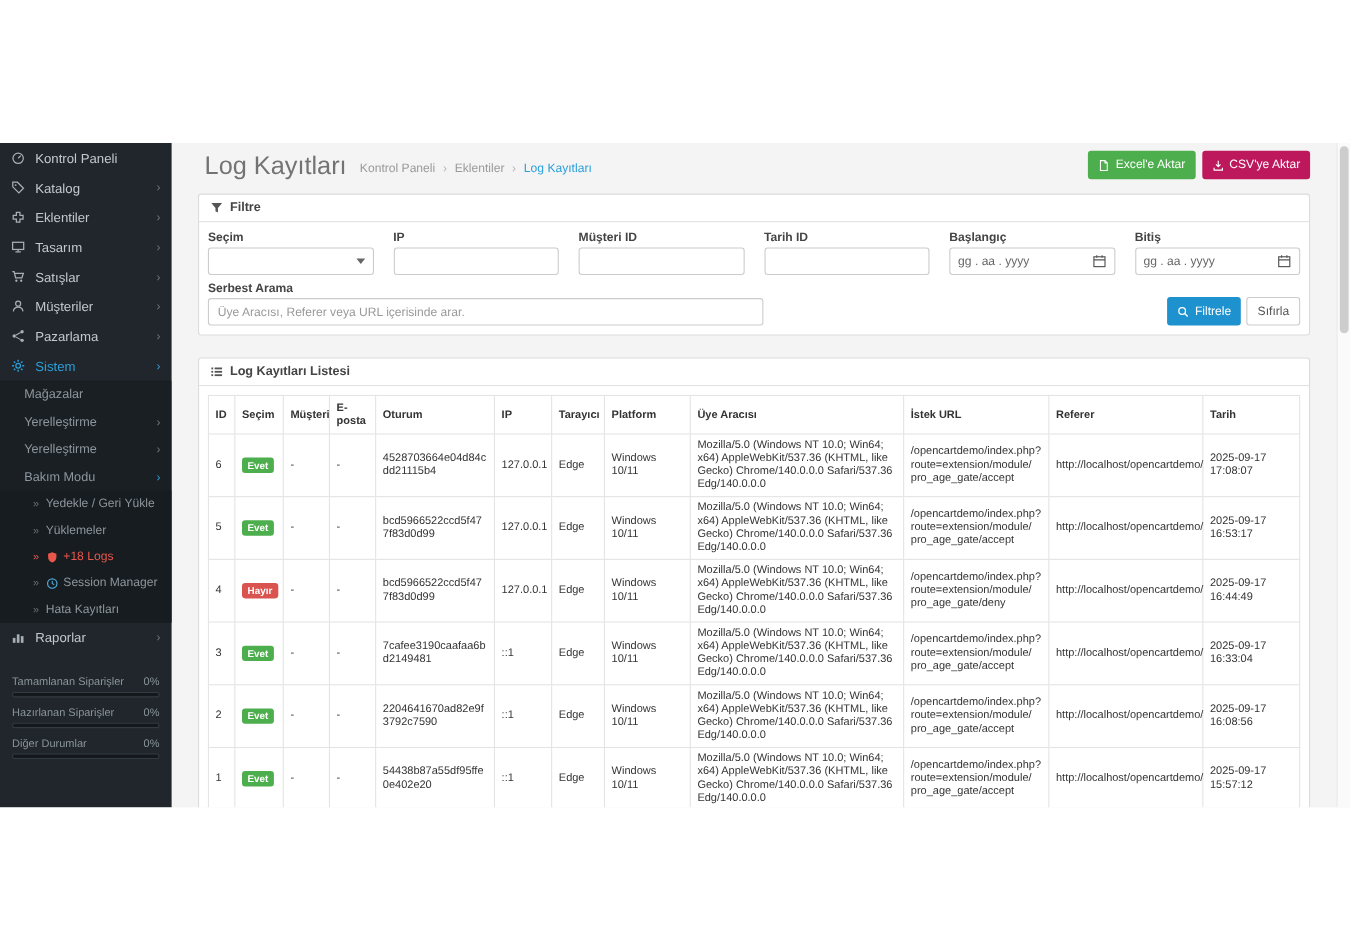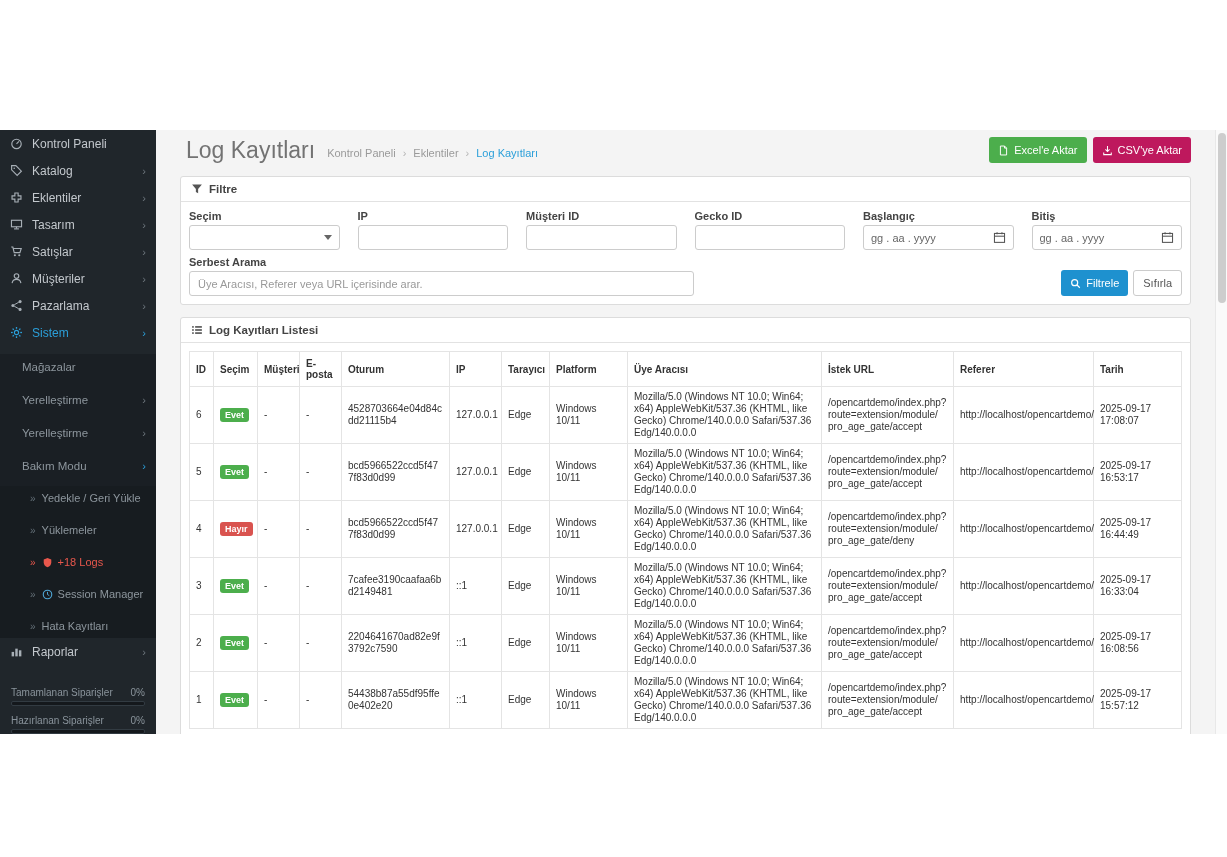--- a/index.html
+++ b/index.html
@@ -10,21 +10,21 @@
 
   
   .sidebar { width:156px; flex-shrink:0; background:#20262b; overflow:hidden; }
   .mi { display:flex; align-items:center; height:27px; padding:0 10px; font-size:12px; color:#c3c8cd; cursor:pointer; white-space:nowrap; }
   .mi .ic { width:15px; margin-right:7px; display:flex; align-items:center; color:#a7afb6; flex-shrink:0; }
   .mi .chev { margin-left:auto; color:#6d767d; font-size:11px; }
   .mi.active { color:#2b9fd9; }
   .mi.active .ic { color:#2b9fd9; }
   .mi.active .chev { color:#2b9fd9; }
   .submenu { background:#1a1f24; }
-  .submenu .mi { height:25px; padding-left:22px; font-size:11.5px; color:#8d969d;margin-top:8px; }
+  .submenu .mi { height:25px; padding-left:22px; font-size:11.5px; color:#8d969d; }
   .subsub { background:#171c20; }
   .subsub .mi { height:24px; padding-left:30px; font-size:11px; color:#8d969d; }
   .pre { margin-right:6px; color:#647078; font-size:10px; }
   .mi .inline-ic { display:flex; margin-right:5px; }
   .mi.danger { color:#e8574c; }
   .mi.danger .pre { color:#e8574c; }
   .icon-blue { color:#4fa8d8; }
   .icon-red { color:#e8574c; }
   .svg13 { width:13px; height:13px; display:block; }
 
@@ -44,21 +44,21 @@
   .header-actions { margin-left:auto; display:flex; gap:6px;align-items:flex-end; }
   .btn { display:inline-flex; align-items:center; gap:5px; border:none; border-radius:3px; font-size:11px; padding:0 9px; height:26px; color:#fff; cursor:pointer; font-family:inherit; }
   .btn-success { background:#4cae4c; }
   .btn-info { background:#be185d; }
   .btn-primary { background:#1e91cf; }
   .btn-default { background:#fff; color:#555; border:1px solid #ccc; }
 
   .panel { background:#fff; border:1px solid #dcdcdc; border-radius:3px; }
   .panel-heading { display:flex; align-items:center; gap:6px; padding:6px 10px; border-bottom:1px solid #e2e2e2; font-size:11.5px; font-weight:bold; color:#444; }
   .picon { display:flex; color:#555; }
-  .panel-filter { margin-bottom:12px; }
+  .panel-filter { margin-bottom:20px; }
 
   .filter-body { padding:8px 8px 8px; }
   .filter-grid { display:grid; grid-template-columns:repeat(6,1fr); gap:18px; }
   .form-label { display:block; font-size:11px; font-weight:bold; color:#444; margin-bottom:3px; }
   .form-control { width:100%; height:25px; border:1px solid #ccc; border-radius:3px; font-size:11px; color:#555; padding:0 8px; background:#fff; font-family:inherit; }
   .form-control::placeholder { color:#999; }
   .select-control, .date-control { display:flex; align-items:center; height:25px; border:1px solid #ccc; border-radius:3px; background:#fff; padding:0 7px; cursor:pointer; }
   .caret { width:0; height:0; border-left:4px solid transparent; border-right:4px solid transparent; border-top:5px solid #666; margin-left:auto; }
   .date-ph { font-size:11px; color:#666; }
   .date-control .cal { margin-left:auto; display:flex; }
@@ -329,21 +329,21 @@
           </div>
           <div>
             <label class="form-label">IP</label>
             <input class="form-control" style="">
           </div>
           <div>
             <label class="form-label">Müşteri ID</label>
             <input class="form-control" style="">
           </div>
           <div>
-            <label class="form-label">Gecko ID</label>
+            <label class="form-label">Tarih ID</label>
             <input class="form-control" style="">
           </div>
           <div>
             <label class="form-label">Başlangıç</label>
             <div class="date-control">
               <span class="date-ph">gg . aa . yyyy</span>
               <span class="cal">
                   <svg style="width:13px;height:13px" viewBox="0 0 16 16">
                     <rect x="1.8" y="3" width="12.4" height="11" fill="none" stroke="#555" stroke-width="1.3"></rect>
                     <line x1="1.8" y1="6.4" x2="14.2" y2="6.4" stroke="#555" stroke-width="1.3"></line>

